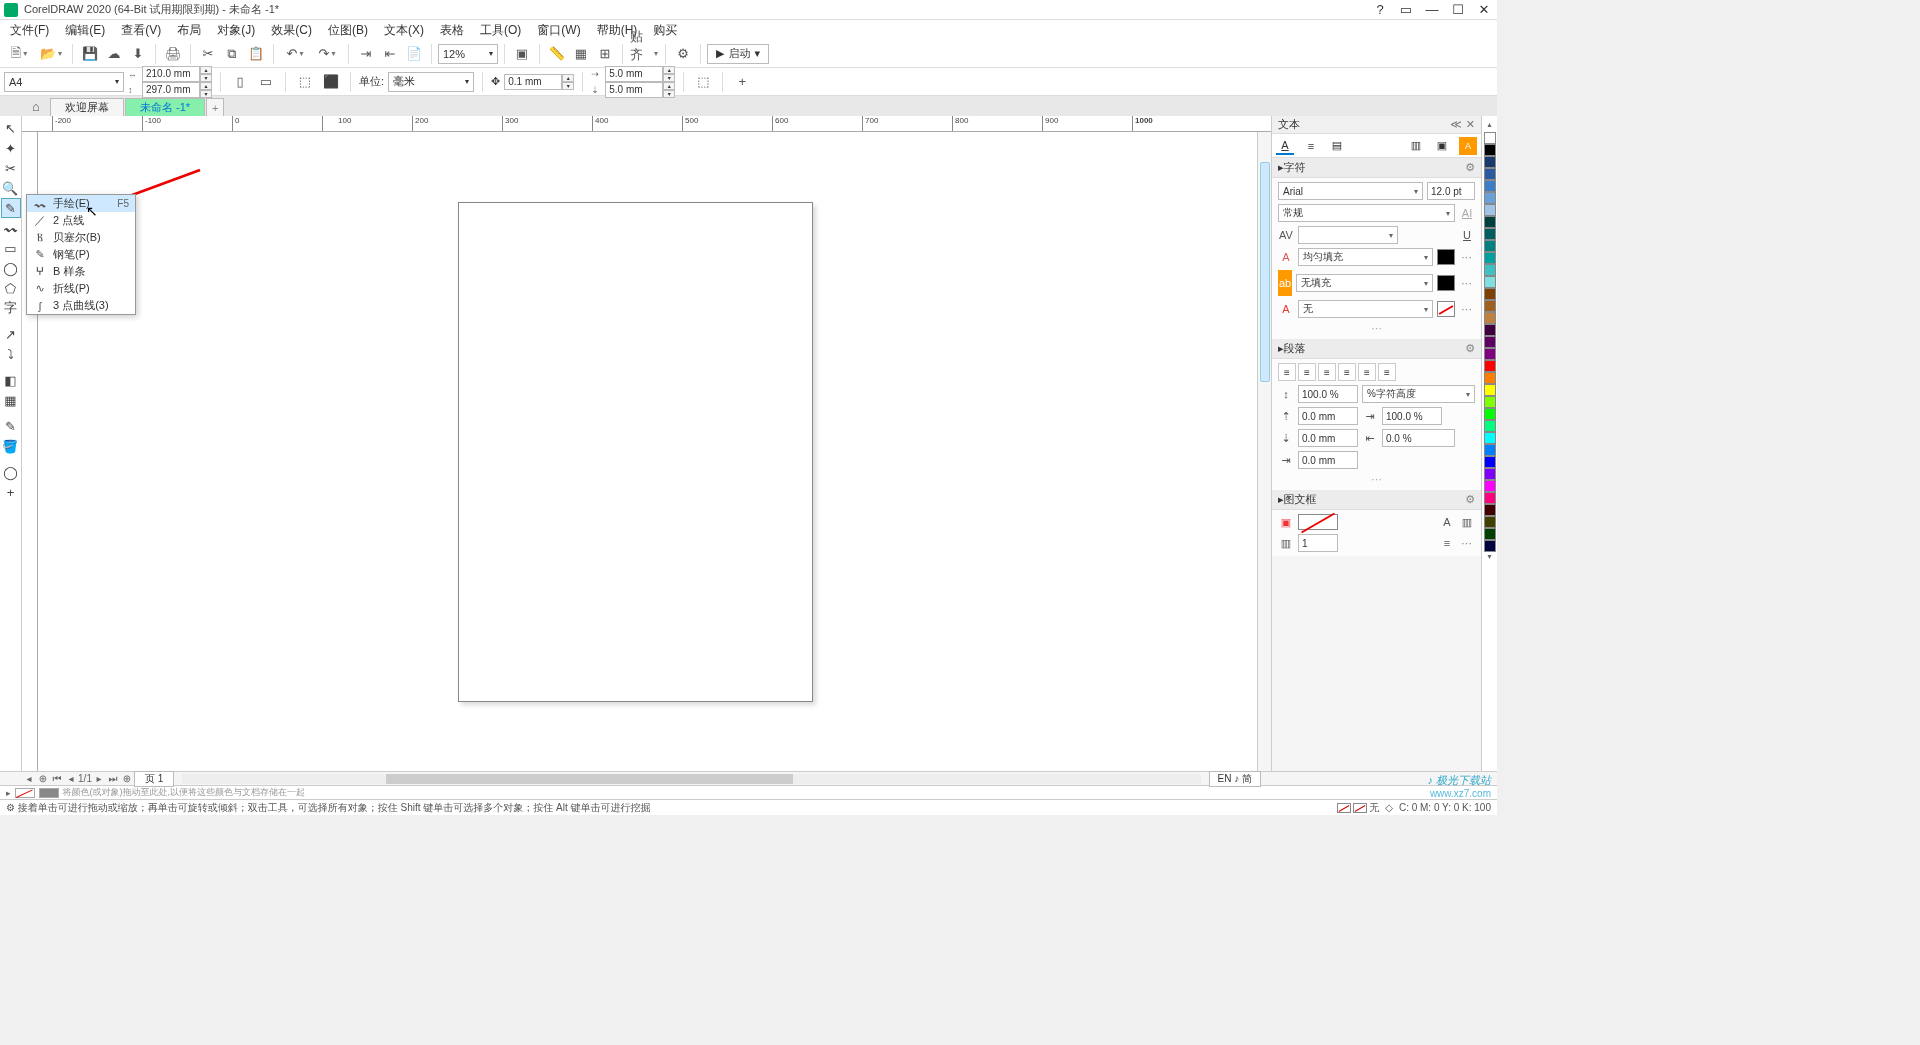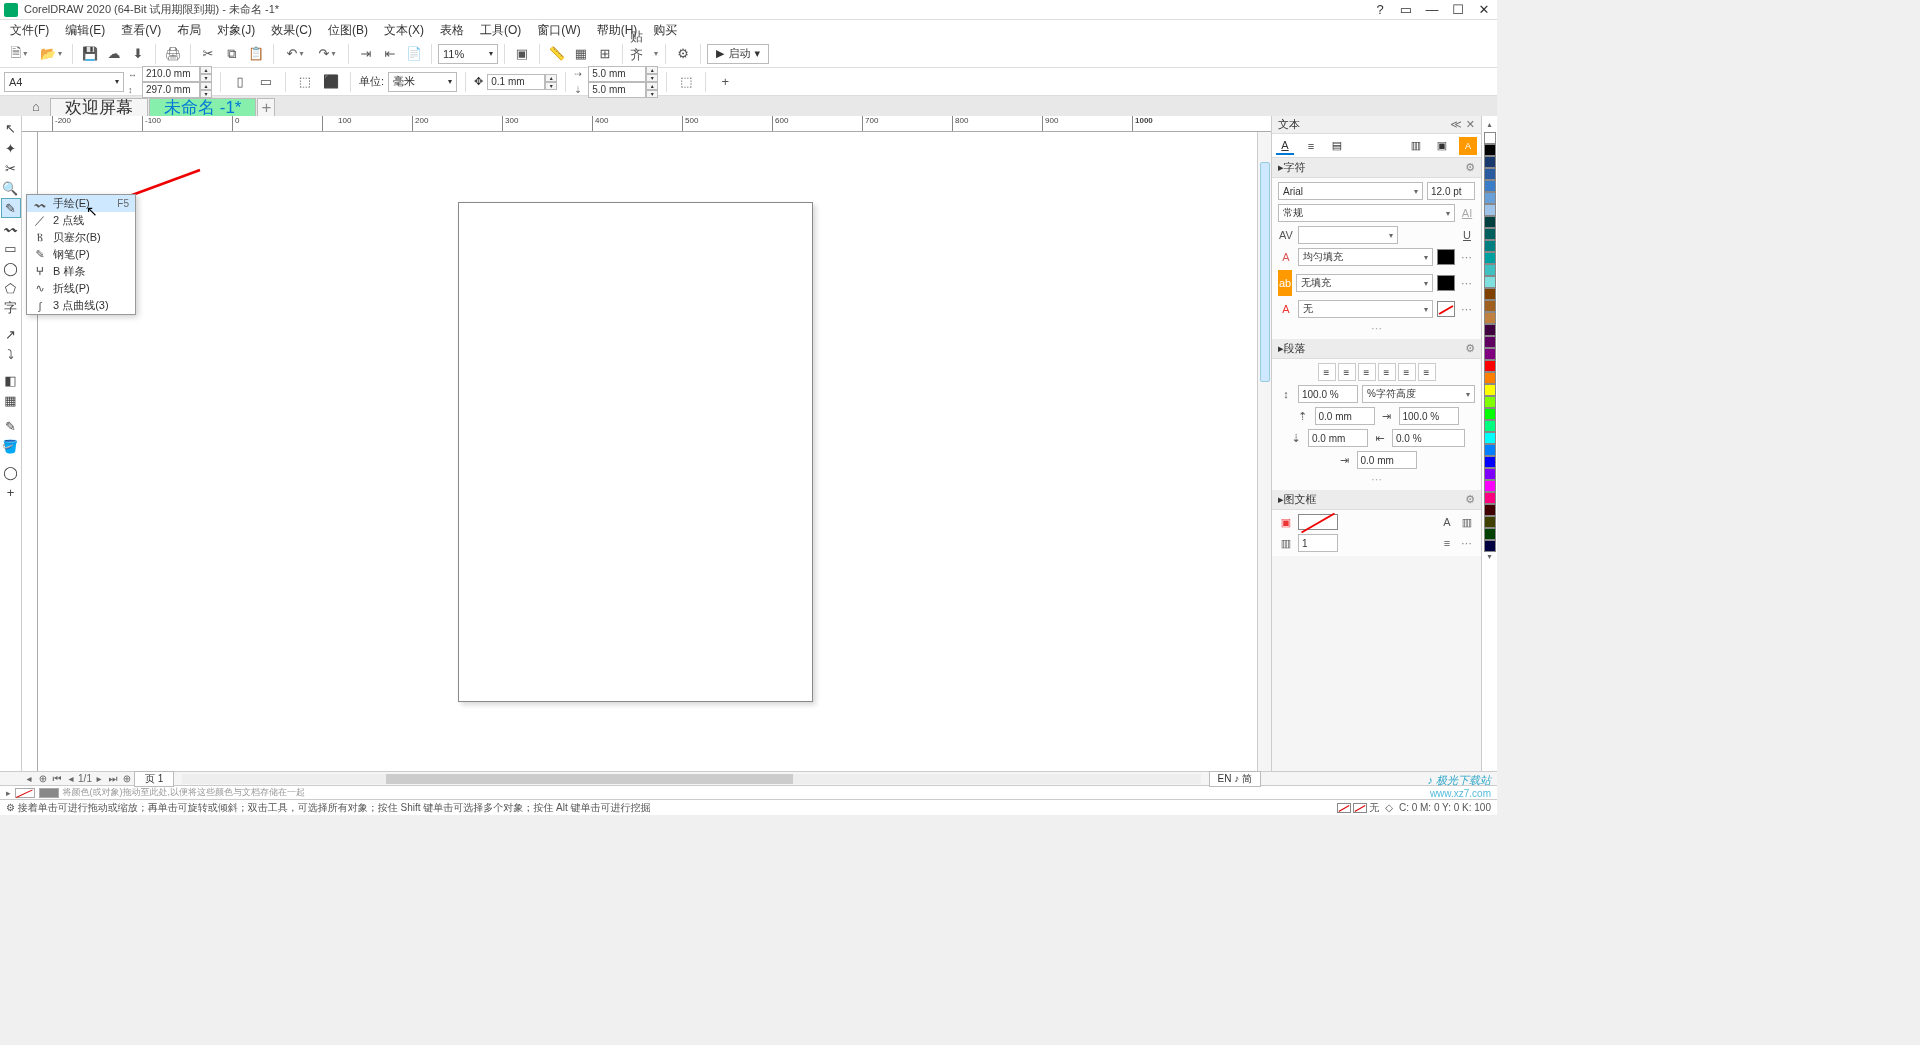--- a/index.html
+++ b/index.html
@@ -34,21 +34,21 @@
 .spinbox .val { width: 58px; height: 16px; border: 1px solid #bbb; background: #fff; padding: 0 3px; font-size: 10px; display: flex; align-items: center; }
 .spinbox .spins { display: flex; flex-direction: column; }
 .spinbox .spins div { width: 12px; height: 8px; border: 1px solid #bbb; background: #f5f5f5; font-size: 6px; text-align: center; line-height: 6px; cursor: pointer; }
 .dim-group { display: flex; flex-direction: column; gap: 0; }
 .dim-row { display: flex; align-items: center; gap: 2px; }
 .dim-row .ico { width: 12px; font-size: 9px; color: #666; }
 
 
 .tabstrip { height: 20px; background: #e8e8e8; display: flex; align-items: flex-end; }
 .tabstrip .home { width: 28px; height: 20px; display: flex; align-items: center; justify-content: center; cursor: pointer; font-size: 13px; color: #555; }
-.tab { height: 18px; padding: 0 14px; border: 1px solid #bbb; border-bottom: none; background: #f5f5f5; margin-right: 1px; font-size: 17px; display: flex; align-items: center; cursor: pointer; }
+.tab { height: 18px; padding: 0 14px; border: 1px solid #bbb; border-bottom: none; background: #f5f5f5; margin-right: 1px; font-size: 11px; display: flex; align-items: center; cursor: pointer; }
 .tab.active { background: #86efac; color: #0078d4; }
 .tab.add { width: 18px; padding: 0; justify-content: center; color: #888; }
 
 
 .mainarea { display: flex; height: calc(100% - 20px - 20px - 28px - 28px - 20px - 14px - 14px - 16px); }
 
 
 .toolbox { width: 22px; background: #fff; border-right: 1px solid #ccc; display: flex; flex-direction: column; padding-top: 2px; }
 .toolbox .t { width: 20px; height: 20px; display: flex; align-items: center; justify-content: center; cursor: pointer; font-size: 13px; color: #444; position: relative; margin: 0 auto; }
 .toolbox .t.active { background: #cde8ff; border: 1px solid #5ab; }
@@ -80,21 +80,21 @@
 .docker { width: 210px; background: #f5f5f5; border-left: 1px solid #ccc; display: flex; flex-direction: column; font-size: 11px; overflow-y: auto; }
 .docker-title { height: 18px; display: flex; align-items: center; padding: 0 6px; font-size: 11px; border-bottom: 1px solid #ddd; background: #f0f0f0; }
 .docker-title .dtools { margin-left: auto; display: flex; gap: 4px; color: #777; }
 .dk-tabs { height: 24px; background: #fff; display: flex; align-items: center; border-bottom: 1px solid #ddd; padding: 0 4px; gap: 8px; }
 .dk-tabs .dt { width: 18px; height: 18px; display: flex; align-items: center; justify-content: center; cursor: pointer; }
 .dk-tabs .dt.a { border-bottom: 2px solid #0078d4; }
 .dk-tabs .spacer { flex: 1; }
 .section-hdr { height: 20px; display: flex; align-items: center; padding: 0 6px; background: #ececec; border-bottom: 1px solid #ddd; font-size: 11px; }
 .section-hdr .opts { margin-left: auto; color: #888; cursor: pointer; }
 .section-body { padding: 4px 6px; background: #fcfcfc; display: flex; flex-direction: column; gap: 4px; }
-.row { display: flex; align-items: center; gap: 4px; justify-content: center; }
+.row { display: flex; align-items: center; gap: 4px; }
 .dcombo { flex: 1; height: 18px; border: 1px solid #bbb; background: #fff; padding: 0 4px; display: flex; align-items: center; font-size: 10px; }
 .dcombo .chev { margin-left: auto; font-size: 8px; color: #666; }
 .dspin { width: 48px; height: 18px; border: 1px solid #bbb; background: #fff; padding: 0 3px; font-size: 10px; display: flex; align-items: center; }
 .color-swatch { width: 18px; height: 16px; background: #000; border: 1px solid #888; }
 .no-swatch { width: 18px; height: 16px; background: #fff; border: 1px solid #888; position: relative; }
 .no-swatch:after { content: ""; position: absolute; left: 0; top: 50%; width: 100%; border-top: 2px solid #e00; transform: rotate(-30deg); }
 .dots { color: #888; letter-spacing: 1px; cursor: pointer; padding: 0 2px; }
 .ico-lead { width: 16px; height: 16px; display: flex; align-items: center; justify-content: center; font-size: 11px; color: #555; }
 .align-btns { display: flex; gap: 2px; }
 .align-btns .ab { width: 18px; height: 18px; border: 1px solid #ccc; background: #fff; cursor: pointer; display: flex; align-items: center; justify-content: center; font-size: 10px; }
@@ -174,21 +174,21 @@
   <div class="tbtn">📋</div>
   <div class="tsep"></div>
   <div class="tbtn dd">↶<span class="chev">▾</span></div>
   <div class="tbtn dd">↷<span class="chev">▾</span></div>
   <div class="tsep"></div>
   <div class="tbtn">⇥</div>
   <div class="tbtn">⇤</div>
   <div class="tbtn">📄</div>
   <div class="tsep"></div>
   <div class="zoom-combo">
-      <span>11%</span>
+      <span>12%</span>
       <span class="chev">▾</span>
     </div>
   <div class="tsep"></div>
   <div class="tbtn">▣</div>
   <div class="tsep"></div>
   <div class="tbtn">📏</div>
   <div class="tbtn">▦</div>
   <div class="tbtn">⊞</div>
   <div class="tsep"></div>
   <div class="tbtn dd">
@@ -229,21 +229,21 @@
       </div>
   </div>
   <div class="tsep"></div>
   <div class="tbtn">▯</div>
   <div class="tbtn">▭</div>
   <div class="tsep"></div>
   <div class="tbtn">⬚</div>
   <div class="tbtn">⬛</div>
   <div class="tsep"></div>
   <span>单位:</span>
-  <div class="combo" style="width:69px">
+  <div class="combo" style="width:86px">
       <span>毫米</span>
       <span class="chev">▾</span>
     </div>
   <div class="tsep"></div>
   <span class="ico">✥</span>
   <div class="spinbox">
       <div class="val">0.1 mm</div>
       <div class="spins">
         <div>▴</div>
         <div>▾</div>

